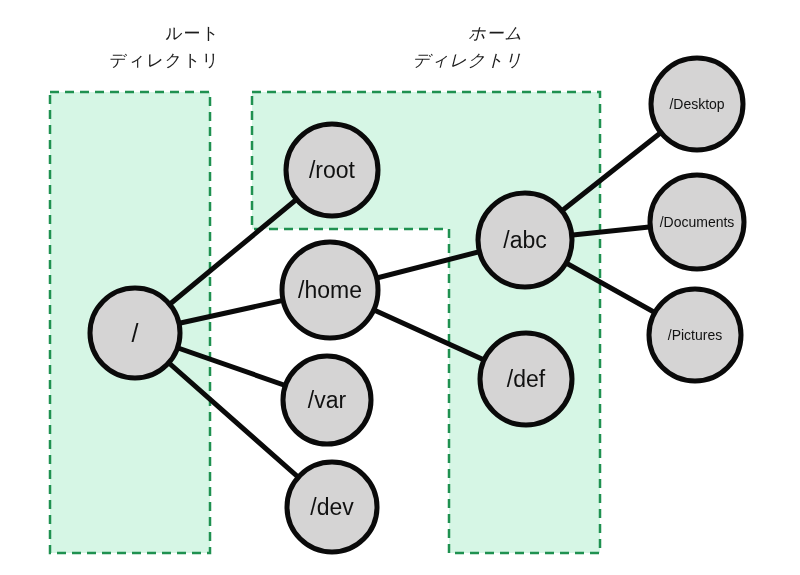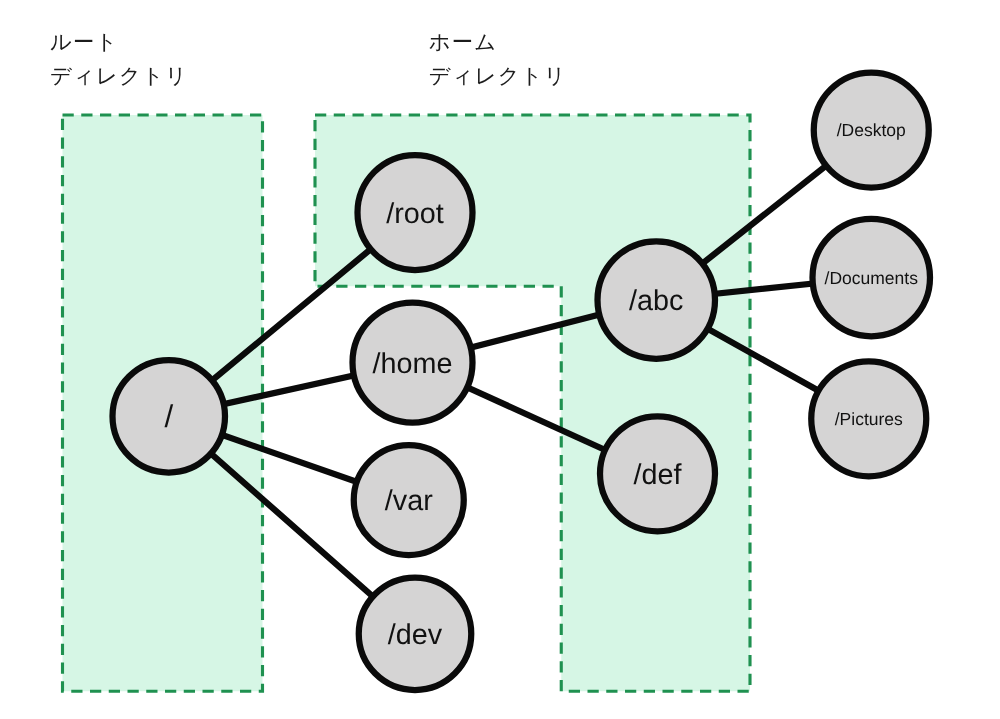--- a/index.html
+++ b/index.html
@@ -17,29 +17,29 @@
   }
   .diagram-svg {
     position: absolute;
     left: 0;
     top: 0;
   }
   .region-label {
     position: absolute;
     top: 20px;
     width: 180px;
-    text-align: left;
+    text-align: right;
     font-size: 17px;
     line-height: 27px;
     color: #1c1c1c;
     letter-spacing: 1px;
     user-select: none;
   }
   .region-label.root { left: 40px; }
-  .region-label.home { left: 343px; }
+  .region-label.home { left: 343px; font-style: italic; }
 </style>
 </head>
 <body>
 
 <div class="stage">
 
   <svg id="diagram-svg" class="diagram-svg" width="800" height="575" viewBox="0 0 800 575">
       <path d="M50 92 H210 V553 H50 Z" fill="#d6f6e5" stroke="#1f9150" stroke-width="2.5" stroke-dasharray="9 6"></path>
       <path d="M252 92 H600 V553 H449 V229 H252 Z" fill="#d6f6e5" stroke="#1f9150" stroke-width="2.5" stroke-dasharray="9 6"></path>
       <line x1="135" y1="333" x2="332" y2="170" stroke="#0a0a0a" stroke-width="5" stroke-linecap="round"></line>

